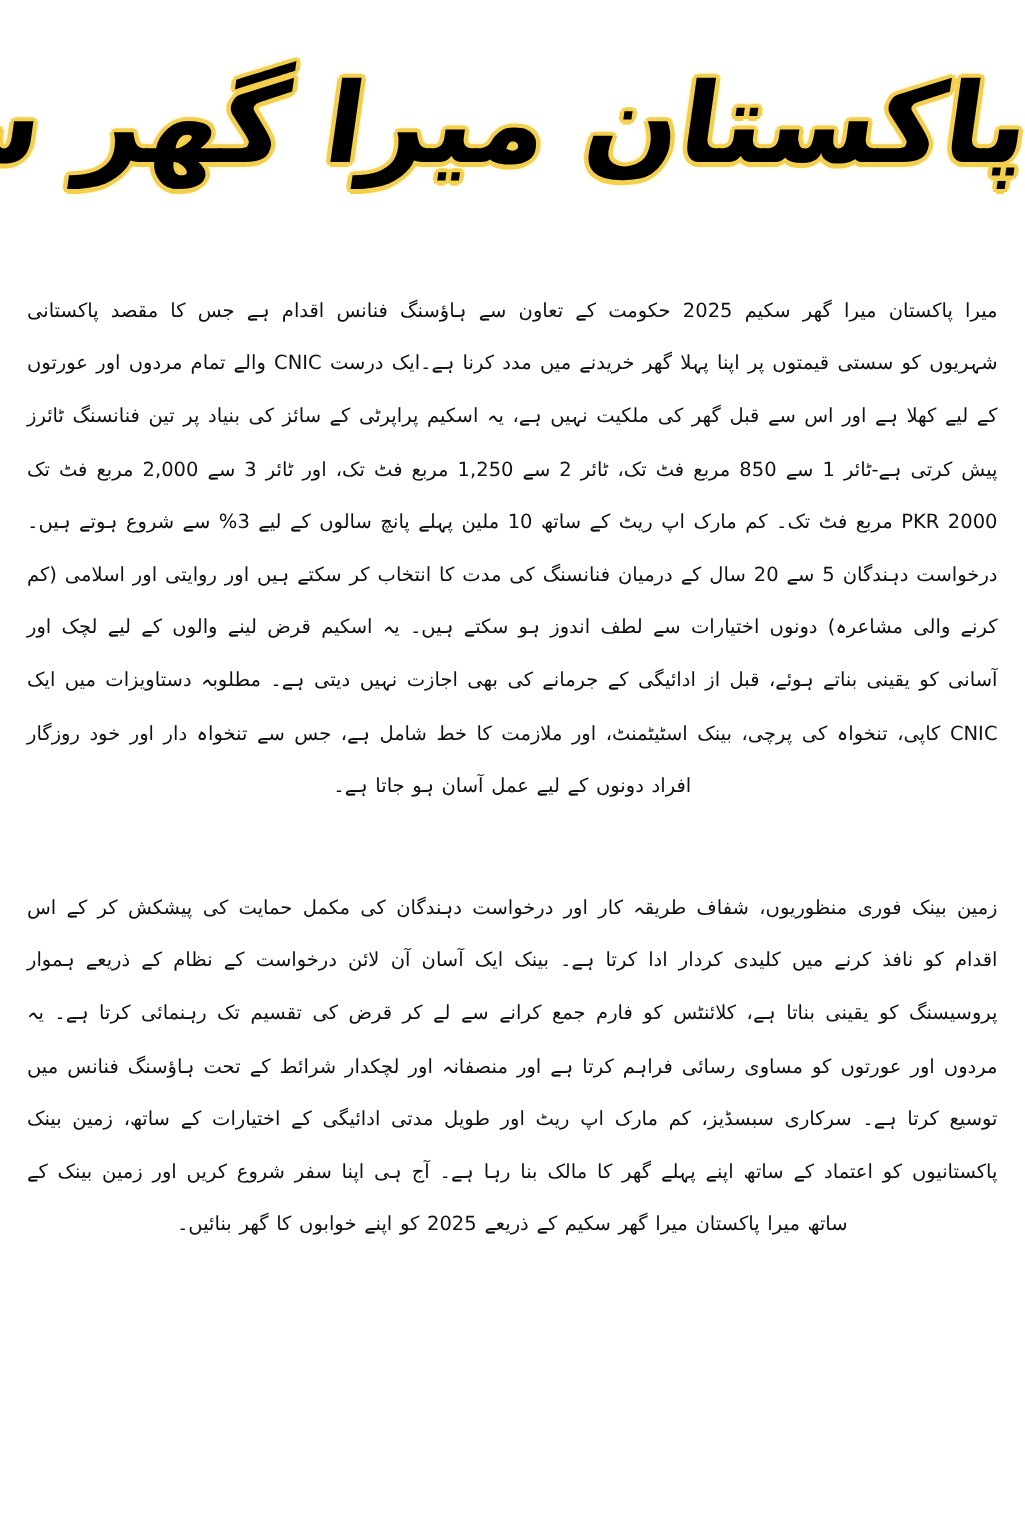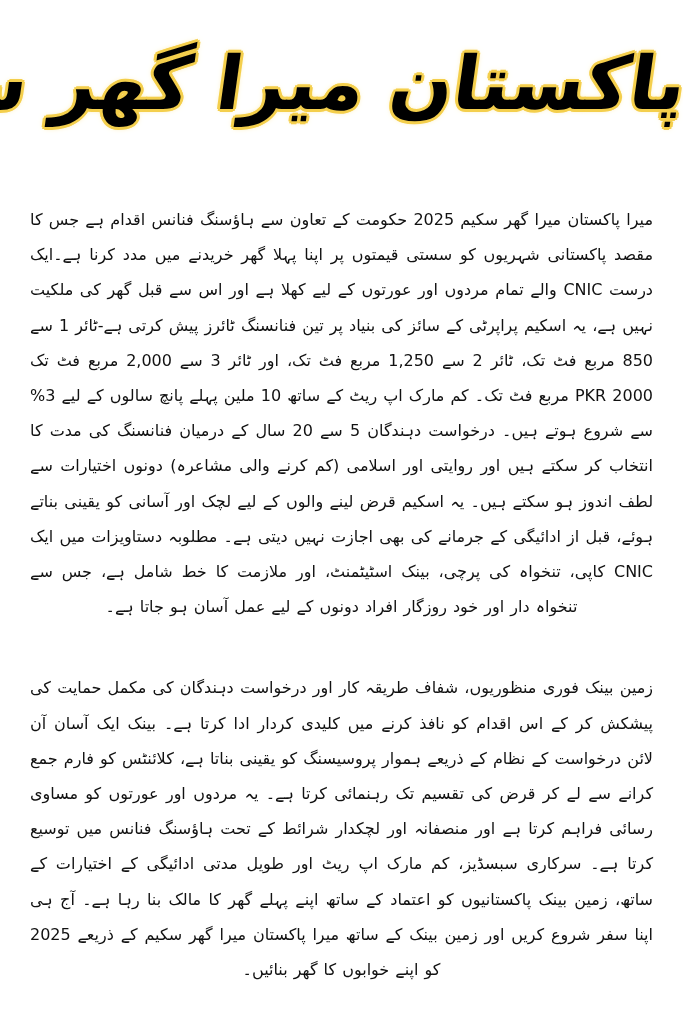--- a/index.html
+++ b/index.html
@@ -44,23 +44,23 @@
       white-space: nowrap;
     }
     .article {
       position: absolute;
       top: 186px;
       left: 14px;
       width: 655px;
       direction: rtl;
     }
     .para {
-      margin: 16px;
+      margin: 4px;
       font-family: "DejaVu Sans", sans-serif;
-      font-size: 16px;
+      font-size: 13px;
       line-height: 35.2px;
       text-align: justify;
       text-align-last: center;
       word-spacing: 1px;
     }
     .para + .para {
       margin-top: 46px;
     }
   </style>
 </head>

